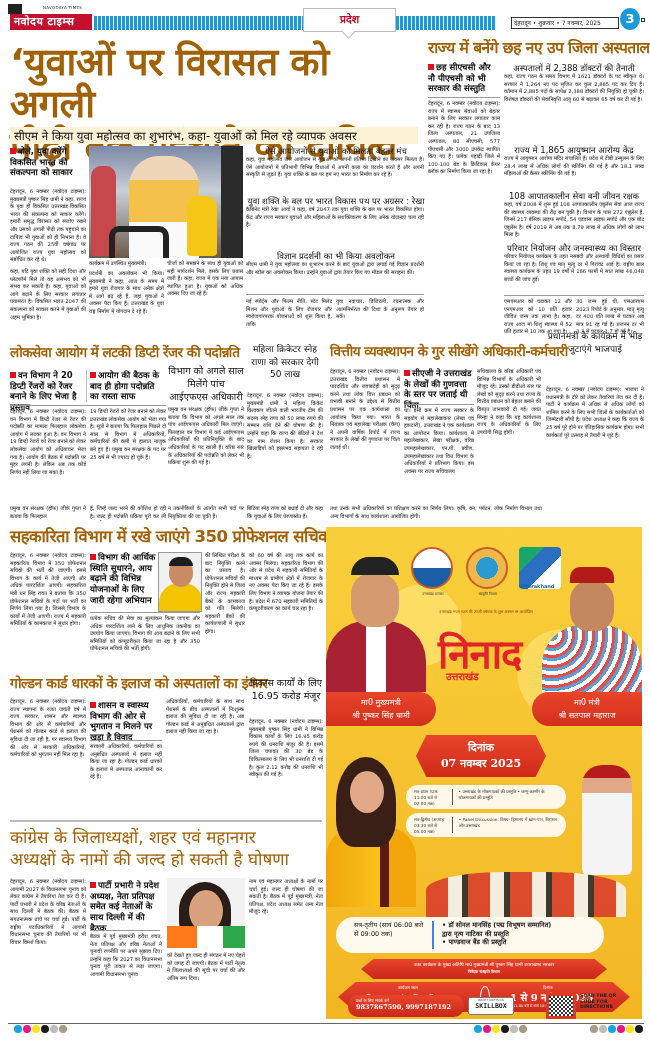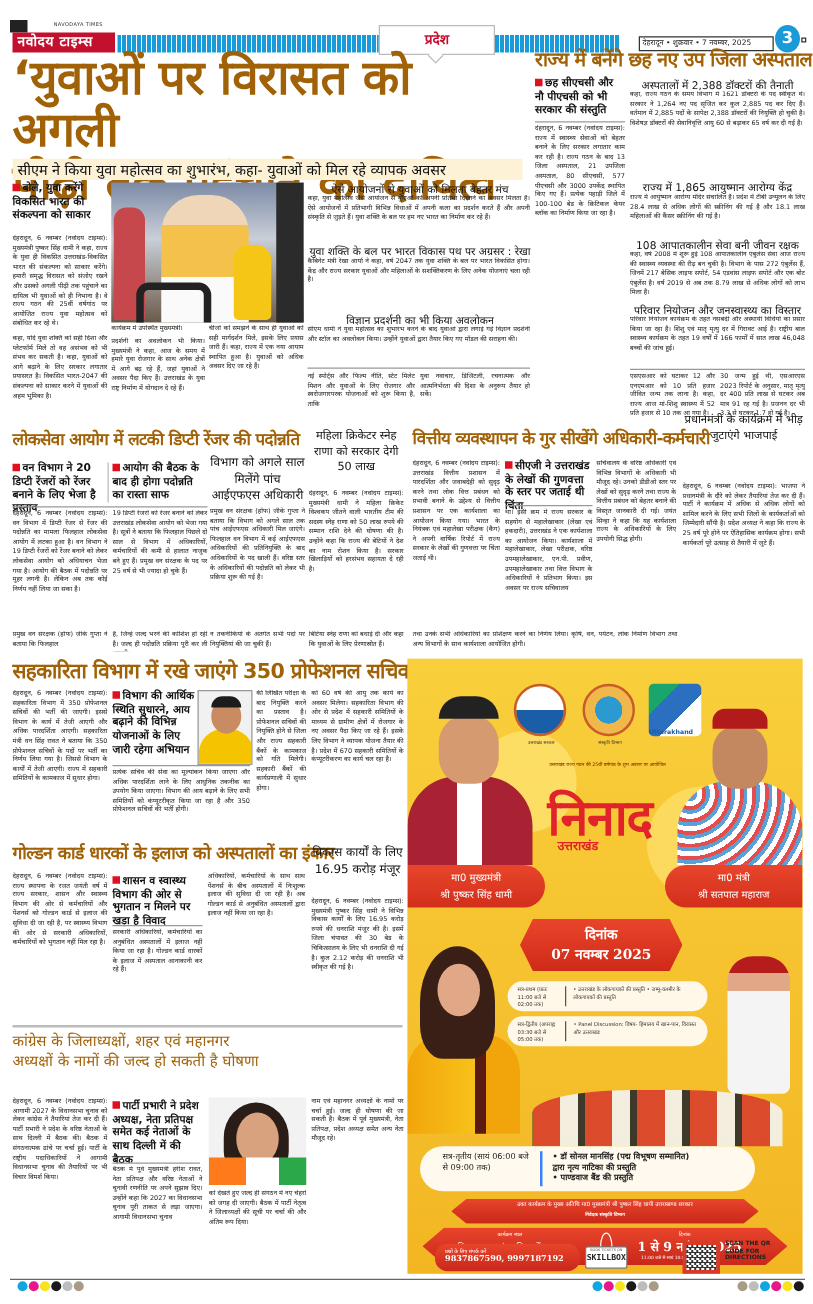--- a/index.html
+++ b/index.html
@@ -1,20 +1,20 @@
 <!DOCTYPE html>
 <html><head>
 <meta charset="utf-8">
 <style>
   * { box-sizing: border-box; margin: 0; padding: 0; }
   html, body { width: 650px; height: 1043px; background: #fff; overflow: hidden; }
   body { font-family: "DejaVu Sans", sans-serif; color: #1a1a1a; position: relative; }
 
   
-  .masthead { position: absolute; left: 8px; top: 16px; width: 636px; height: 28px; }
+  .masthead { position: absolute; left: 8px; top: 4px; width: 636px; height: 28px; }
   .brand-wrap { position: absolute; left: 0; top: 0; width: 85px; height: 28px; }
   .brand-sub { position: absolute; left: 35px; top: 1px; font-size: 4px; color: #333; letter-spacing: .3px; }
   .brand-tab { position: absolute; left: 0; top: 0; width: 14px; height: 10px; background: #222; }
   .brand { position: absolute; left: 2px; top: 10px; width: 82px; height: 16px; background: #c2102e; color: #fff; font-weight: bold; font-size: 11px; line-height: 16px; padding-left: 4px; letter-spacing: .5px; }
   .stripe { position: absolute; top: 12px; height: 14px; background: repeating-linear-gradient(90deg, #1a9ad9 0 3px, #fff 3px 4px); }
   .stripe.l { left: 86px; width: 210px; }
   .stripe.r { left: 388px; width: 100px; }
   .section-tab { position: absolute; left: 295px; top: 4px; width: 93px; height: 24px; border: 1px solid #bbb; background: #fff; text-align: center; font-size: 11px; font-weight: bold; color: #c2102e; line-height: 22px; }
   .section-tab::after { content: ""; position: absolute; left: 40px; bottom: -6px; width: 8px; height: 8px; background: #fff; border-right: 1px solid #bbb; border-bottom: 1px solid #bbb; transform: rotate(45deg); }
   .dateline { position: absolute; left: 503px; top: 13px; width: 108px; height: 12px; border: 1px solid #333; font-size: 6px; line-height: 10px; padding: 0 2px; white-space: nowrap; background: #fff; }
@@ -211,21 +211,21 @@
 <div class="kicker" style="left:90px;top:700px;width:72px;"><span class="sq"></span><span>शासन व स्वास्थ्य विभाग की ओर से भुगतान न मिलने पर खड़ा है विवाद</span></div>
 <div class="rule" style="left:90px;top:740px;width:72px;background:#999;"></div>
 <div class="body-text" style="left:90px;top:743px;width:72px;height:73px;">सरकारी अधिकारियों, कर्मचारियों का अनुबंधित अस्पतालों में इलाज नहीं किया जा रहा है। गोल्डन कार्ड धारकों के इलाज में अस्पताल आनाकानी कर रहे हैं।</div>
 <div class="body-text" style="left:166px;top:698px;width:78px;height:118px;">अधिकारियों, कर्मचारियों के साथ साथ पेंशनर्स के बीच अस्पतालों में निःशुल्क इलाज की सुविधा दी जा रही है। अब गोल्डन कार्ड से अनुबंधित अस्पतालों द्वारा इलाज नहीं किया जा रहा है।</div>
 
 <div class="subsec" style="left:249px;top:676px;width:74px;font-size:9.5px;white-space:normal;line-height:13px;">विकास कार्यों के लिए 16.95 करोड़ मंजूर</div>
 <div class="body-text" style="left:249px;top:718px;width:74px;height:98px;">देहरादून, 6 नवम्बर (नवोदय टाइम्स): मुख्यमंत्री पुष्कर सिंह धामी ने विभिन्न विकास कार्यों के लिए 16.95 करोड़ रुपये की धनराशि मंजूर की है। इसमें जिला चंपावत की 30 बेड के चिकित्सालय के लिए भी धनराशि दी गई है। कुल 2.12 करोड़ की धनराशि भी स्वीकृत की गई है।</div>
 
 <div class="rule" style="left:10px;top:820px;width:312px;height:2px;background:#bbb;"></div>
 
-<h2 class="headline" style="left:10px;top:826px;width:312px;font-size:12px;font-weight:normal;line-height:1.3;letter-spacing:0;">
+<h2 class="headline" style="left:10px;top:826px;width:312px;font-size:17px;font-weight:normal;line-height:1.3;letter-spacing:0;">
   <span>कांग्रेस के जिलाध्यक्षों, शहर एवं महानगर</span><br>
   <span>अध्यक्षों के नामों की जल्द हो सकती है घोषणा</span>
 </h2>
 <div class="body-text" style="left:10px;top:878px;width:76px;height:138px;">देहरादून, 6 नवम्बर (नवोदय टाइम्स): आगामी 2027 के विधानसभा चुनाव को लेकर कांग्रेस ने तैयारियां तेज कर दी हैं। पार्टी प्रभारी ने प्रदेश के वरिष्ठ नेताओं के साथ दिल्ली में बैठक की। बैठक में संगठनात्मक ढांचे पर चर्चा हुई। पार्टी के राष्ट्रीय पदाधिकारियों ने आगामी विधानसभा चुनाव की तैयारियों पर भी विचार विमर्श किया।</div>
 <div class="kicker" style="left:90px;top:880px;width:70px;"><span class="sq"></span><span>पार्टी प्रभारी ने प्रदेश अध्यक्ष, नेता प्रतिपक्ष समेत कई नेताओं के साथ दिल्ली में की बैठक</span></div>
 <div class="rule" style="left:90px;top:930px;width:70px;background:#999;"></div>
 <div class="body-text" style="left:90px;top:933px;width:72px;height:83px;">बैठक में पूर्व मुख्यमंत्री हरीश रावत, नेता प्रतिपक्ष और वरिष्ठ नेताओं ने चुनावी रणनीति पर अपने सुझाव दिए। उन्होंने कहा कि 2027 का विधानसभा चुनाव पूरी ताकत से लड़ा जाएगा। आगामी विधानसभा चुनाव</div>
 <div class="photo photo-woman" style="left:167px;top:878px;width:78px;height:70px;">
   <div class="hair"></div>
   <div class="face"></div>
@@ -318,21 +318,21 @@
       <div class="time">11:00 बजे से सायं 10:00 बजे तक</div>
     </div>
   </div>
 </aside>
 
 <div class="ad-footer">
   <div style="position:absolute;left:22px;top:-8px;width:116px;height:22px;background:linear-gradient(180deg,#e8452b,#c9271a);border-radius:10px;color:#fff;padding:3px 8px;">
     <div style="font-size:4px;">प्रश्नों के लिए संपर्क करें</div>
     <div style="font-size:6.5px;font-weight:bold;font-family:'DejaVu Serif',serif;">9837867590, 9997187192</div>
   </div>
-  <div style="position:absolute;left:142px;top:-6px;width:34px;height:18px;background:#fff;border:1px solid #777;border-radius:2px;text-align:center;">
+  <div style="position:absolute;left:142px;top:-6px;width:46px;height:18px;background:#fff;border:1px solid #777;border-radius:2px;text-align:center;">
     <div style="font-size:2.8px;color:#555;">BOOK TICKETS ON</div>
     <div style="font-size:6.5px;font-weight:bold;font-family:'DejaVu Sans Mono',monospace;color:#222;">SKILLBOX</div>
   </div>
   <div style="position:absolute;left:220px;top:-10px;width:30px;height:26px;background:#d93a25;padding:3px;">
     <div style="width:24px;height:20px;background:repeating-conic-gradient(#fff 0 25%,#333 0 50%) 0 0/4px 4px;"></div>
   </div>
   <div style="position:absolute;left:254px;top:-10px;width:40px;font-size:4.8px;font-weight:bold;line-height:5.6px;color:#222;">SCAN THE QR CODE FOR DIRECTIONS</div>
 </div>
 
 <div class="regbar"></div>

